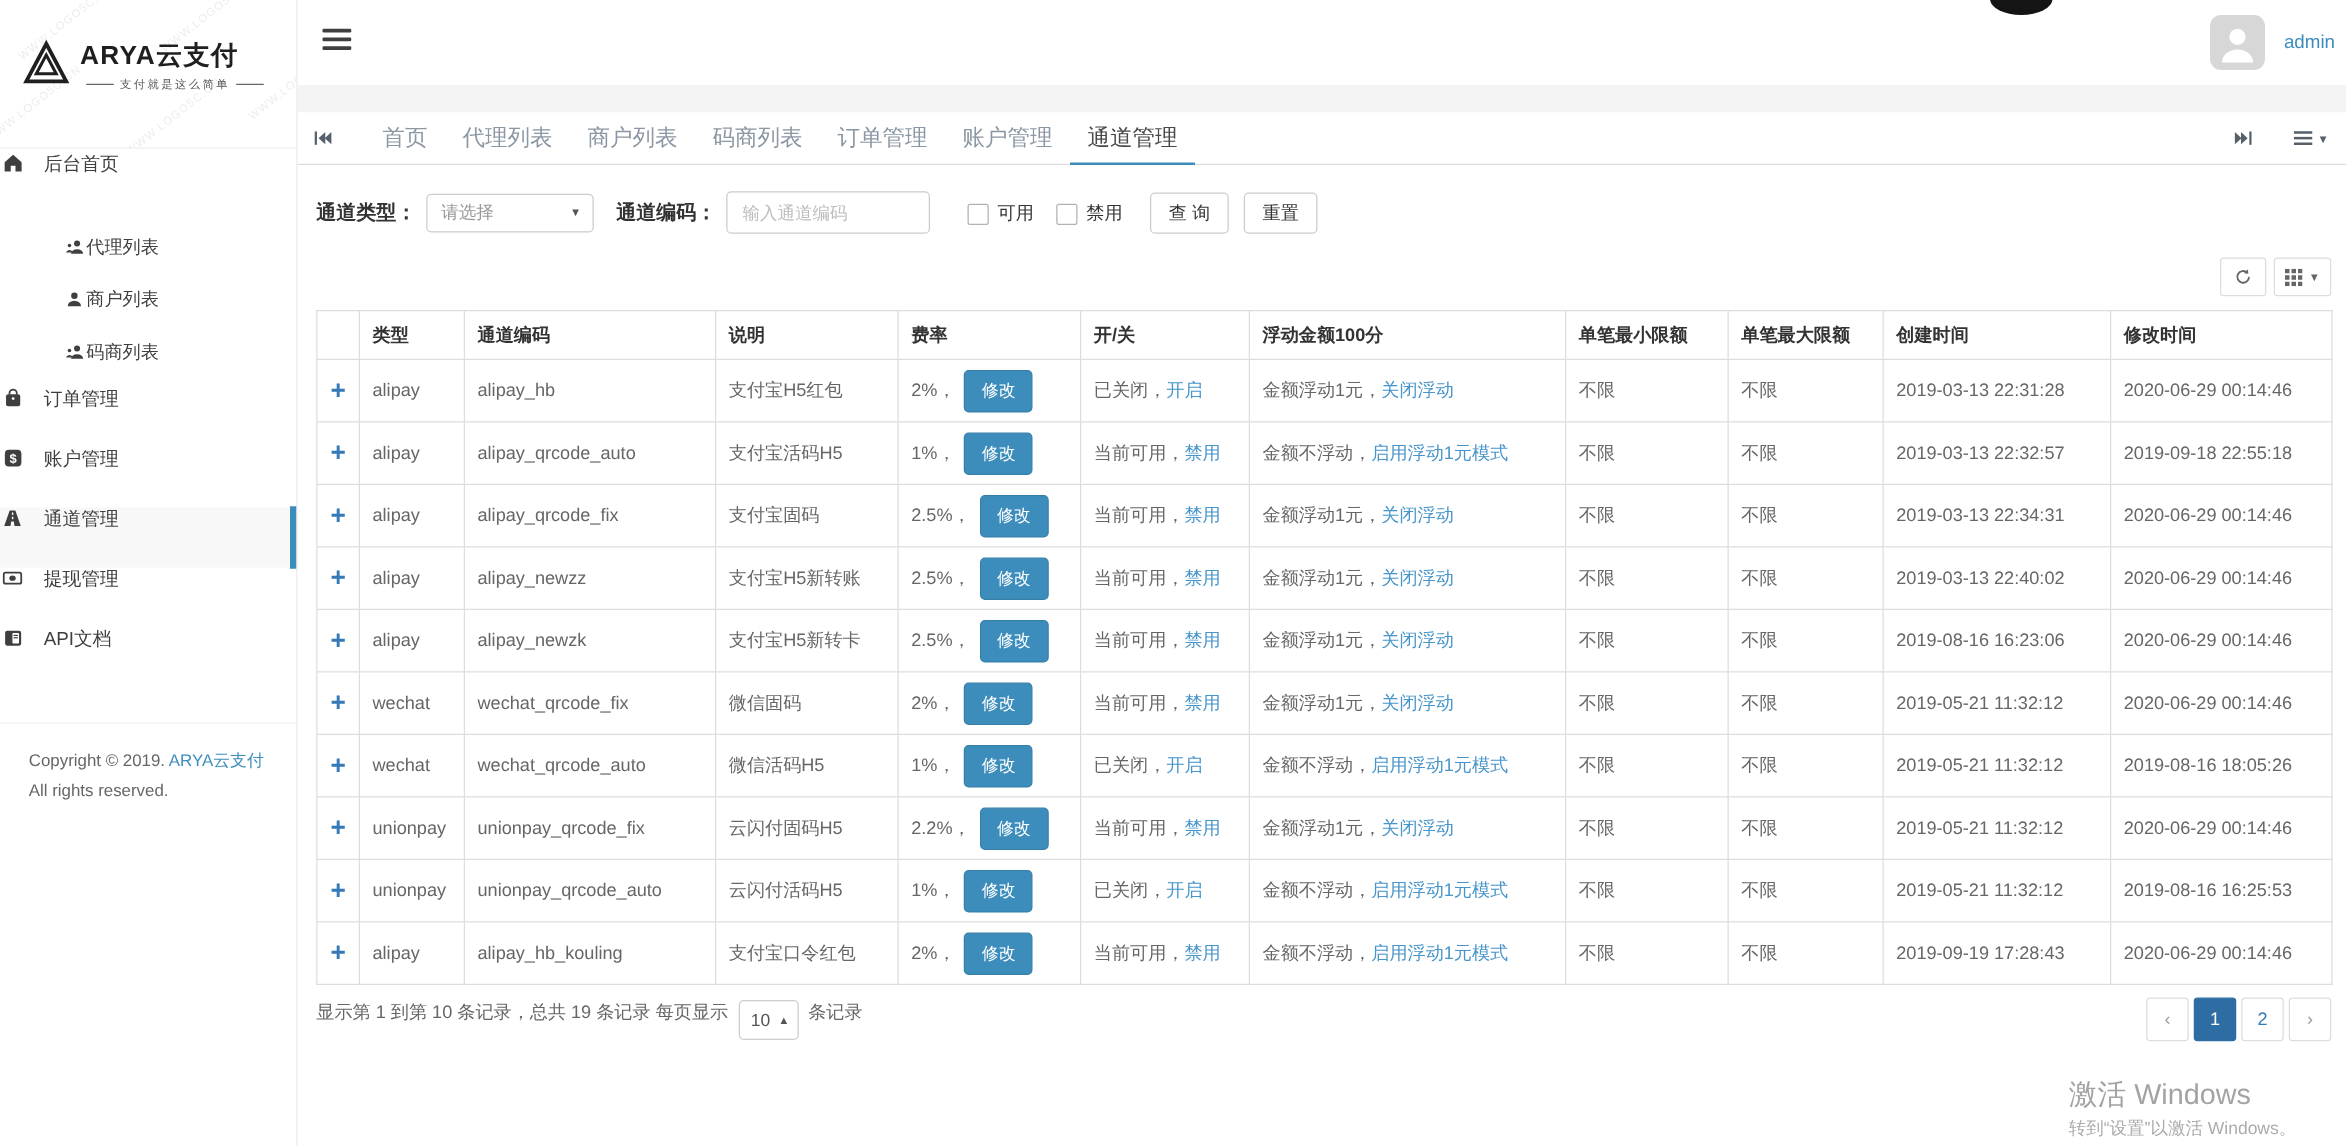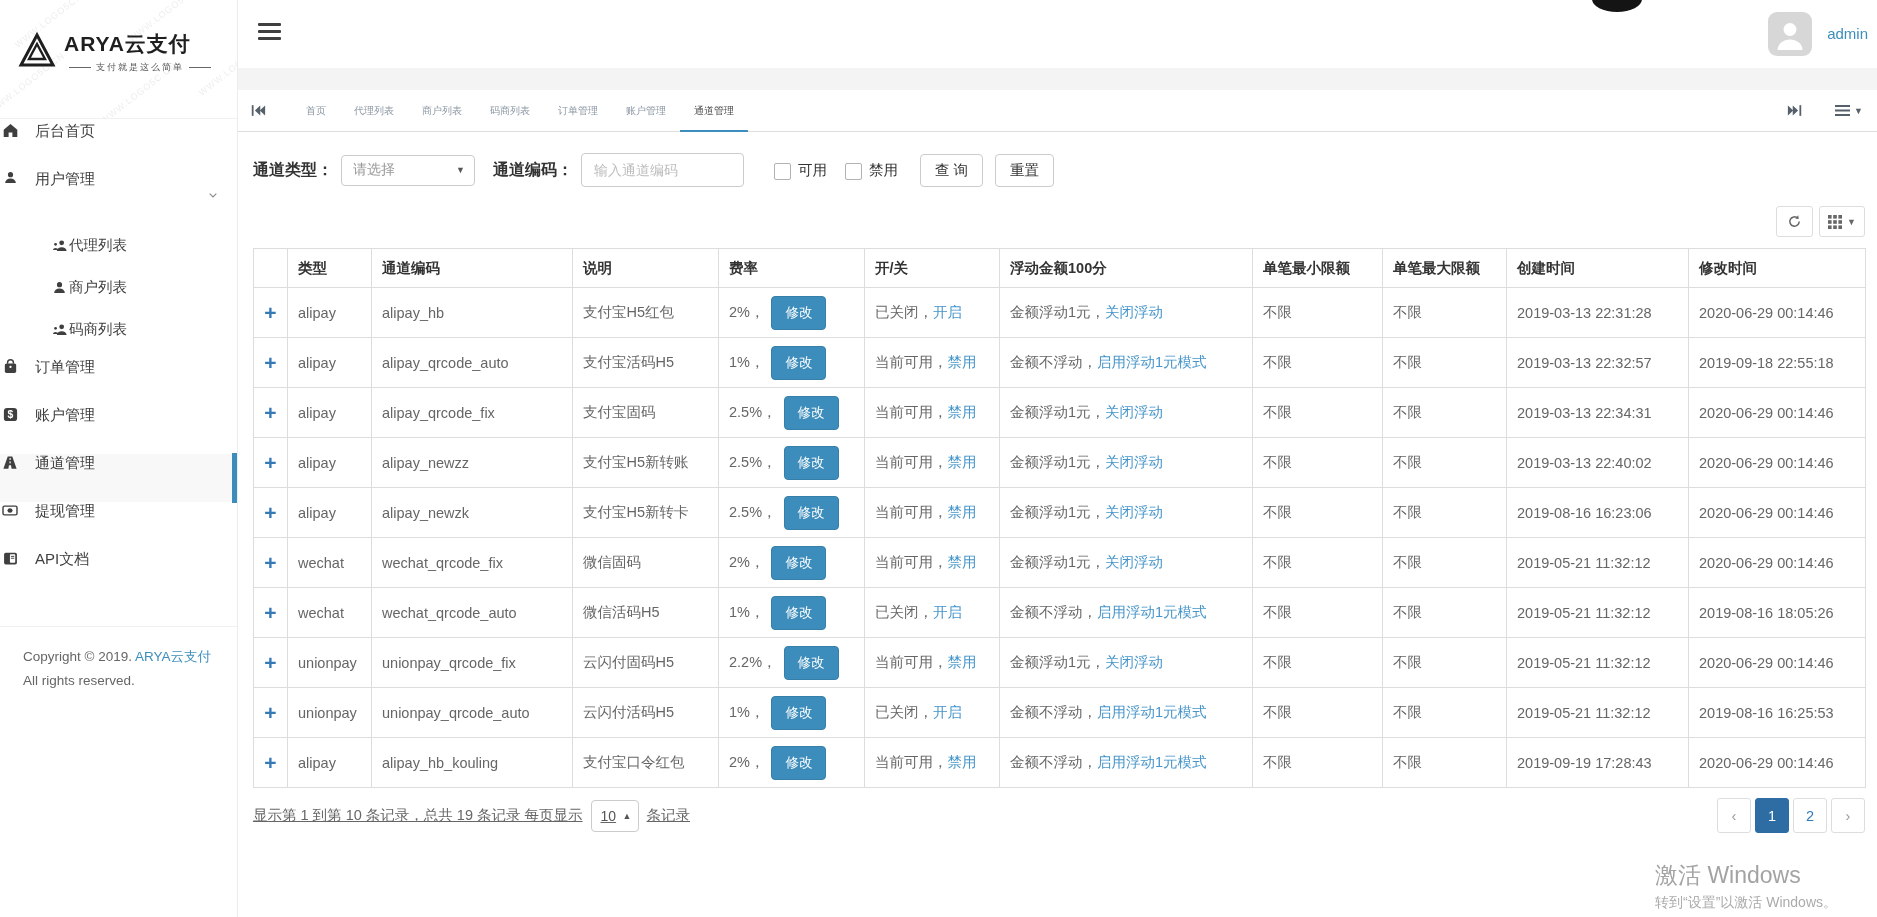--- a/index.html
+++ b/index.html
@@ -42,21 +42,21 @@
   .admin-link { position:absolute; right:9px; top:0; line-height:68px; font-size:15px; color:#3c8dbc; cursor:pointer; }
   .top-blob { position:absolute; left:1592px; top:-14px; width:50px; height:26px; border-radius:50%; background:#141414; z-index:9; }
 
   .gray-strip { position:absolute; left:238px; right:0; top:68px; height:22px; background:#f4f4f4; }
 
   
   .tabbar { position:absolute; left:238px; right:0; top:90px; height:42px; background:#fff;
     border-bottom:1px solid #ddd; display:flex; align-items:center; }
   .tab-scroll { padding:0 12px; display:flex; align-items:center; cursor:pointer; }
   .tabs { display:flex; margin-left:14px; height:42px; }
-  .tab { padding:0 14px; line-height:41px; font-size:10px; color:#8b97a3; cursor:pointer; }
+  .tab { padding:0 14px; line-height:41px; font-size:18px; color:#8b97a3; cursor:pointer; }
   .tab.active { color:#484848; border-bottom:2px solid #3c8dbc; }
   .tabbar-right { margin-left:auto; display:flex; align-items:center; }
   .tab-scroll-right { padding:0 10px; margin-right:22px; cursor:pointer; display:flex; }
   .tab-list-btn { margin-right:14px; display:flex; align-items:center; cursor:pointer; }
 
   
   .content { position:absolute; left:238px; right:0; top:132px; bottom:0; background:#fff; padding:0 12px 0 15px; }
 
   .filter-row { margin-top:21px; display:flex; align-items:center; }
   .f-label { font-size:16px; font-weight:bold; color:#333; }
@@ -86,21 +86,21 @@
   .grid th { height:39px; font-size:14.5px; font-weight:bold; color:#333; }
   .grid td { height:50px; font-size:14.5px; color:#666; }
   .grid td.c-expand { text-align:center; padding:0; }
   .plus { color:#337ab7; font-size:21px; font-weight:bold; cursor:pointer; line-height:1; }
   .btn-modify { margin-left:7px; background:#3c8dbc; border:1px solid #367fa9; color:#fff; font-size:13.5px;
     padding:7px 13px; border-radius:4px; cursor:pointer; font-family:inherit; }
   .tlink { color:#4795ca; cursor:pointer; }
 
   
   .pager-row { margin-top:10px; display:flex; align-items:center; width:1612px; }
-  .pager-info { font-size:14.5px; color:#666; display:flex; align-items:center;text-decoration:underline; }
+  .pager-info { font-size:14.5px; color:#666; display:flex; align-items:flex-start; }
   .page-size { position:relative; width:48px; height:32px; border:1px solid #ccc; border-radius:4px; margin:0 8px;
     display:flex; align-items:center; padding-left:9px; font-size:14px; color:#555; cursor:pointer; }
   .page-size .caret { position:absolute; right:6px; top:10px; font-size:9px; color:#555; }
   .pager-btns { margin-left:auto; display:flex; }
   .pg { min-width:34px; height:35px; border:1px solid #ddd; border-radius:3px; background:#fff; margin-left:4px;
     display:flex; align-items:center; justify-content:center; font-size:14.5px; color:#337ab7; cursor:pointer; }
   .pg.nav-arrow { color:#999; }
   .pg.active { background:#2e6da4; border-color:#2e6da4; color:#fff; }
 
   
@@ -134,32 +134,20 @@
     </div>
   </div>
   <div class="nav">
       <div class="nav-item">
         <span class="nav-icon">
           <svg width="17" height="17" viewBox="0 0 18 18">
             <path d="M9 2 L16.2 8.3 V16 H11 V11.2 H7 V16 H1.8 V8.3 Z" fill="#3f3f3f"></path>
           </svg>
         </span>
         <span class="nav-label">后台首页</span>
-      </div>
-      <div class="nav-item">
-        <span class="nav-icon">
-          <svg width="15" height="15" viewBox="0 0 18 18">
-            <circle cx="9" cy="5.6" r="3.1" fill="#3f3f3f"></circle>
-            <path d="M2.6 15.6 a6.4 5.4 0 0 1 12.8 0 Z" fill="#3f3f3f"></path>
-          </svg>
-        </span>
-        <span class="nav-label">用户管理</span>
-        <span class="nav-caret"><svg width="12" height="12" viewBox="0 0 18 18">
-            <path d="M4 7 L9 12 L14 7" fill="none" stroke="#8a8a8a" stroke-width="1.7"></path>
-          </svg></span>
       </div>
       <div class="nav-sub">
         <div class="nav-subitem">
           <span class="sub-icon">
             <svg width="15" height="15" viewBox="0 0 18 18">
               <circle cx="4.3" cy="7.6" r="1.7" fill="#3f3f3f"></circle>
               <path d="M1 14.5 a3.4 3.2 0 0 1 6.6 0 Z" fill="#3f3f3f"></path>
               <circle cx="11.6" cy="5.8" r="2.9" fill="#3f3f3f"></circle>
               <path d="M5.8 15.6 a5.9 5 0 0 1 11.7 0 Z" fill="#3f3f3f"></path>
             </svg>

